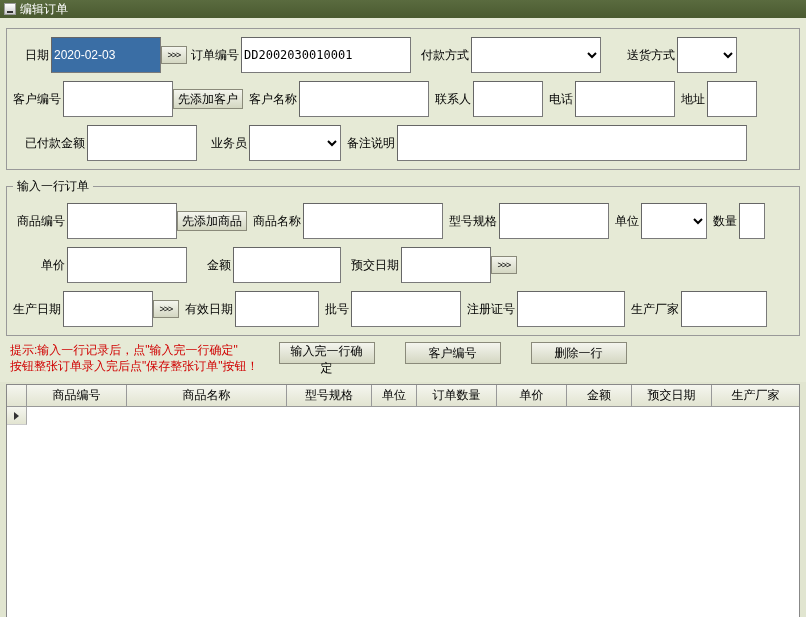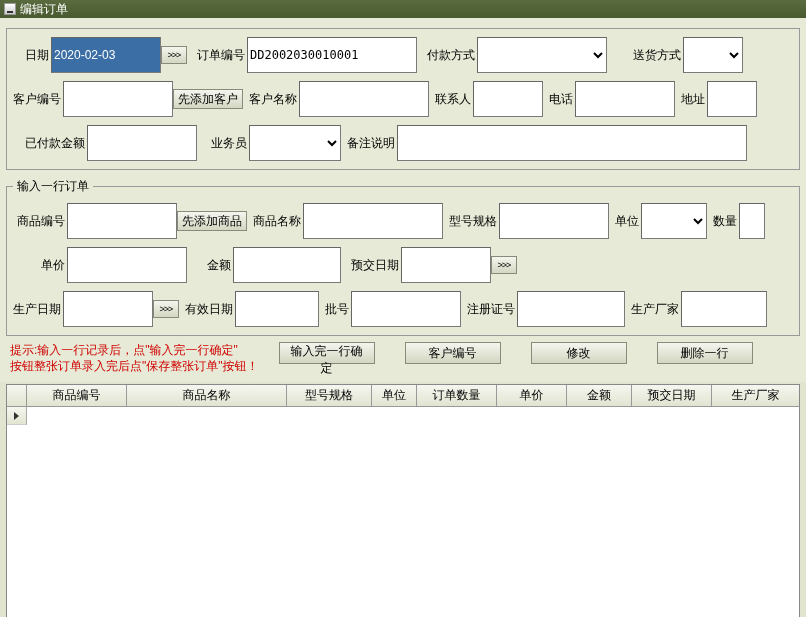--- a/index.html
+++ b/index.html
@@ -176,21 +176,21 @@
   <span>编辑订单</span>
 </div>
 
 <div class="form-area">
 
   <fieldset>
     <div class="row">
       <span class="lbl first">日期</span>
       <input class="txt date-sel" style="width: 110px;" value="2020-02-03">
       <button class="arrowbtn">&gt;&gt;&gt;</button>
-      <span class="lbl" style="margin-left:10px">订单编号</span>
+      <span class="lbl" style="margin-left:4px">订单编号</span>
       <input class="txt" style="width: 170px; font-family: monospace;" value="DD2002030010001">
       <span class="lbl" style="margin-left:10px">付款方式</span>
       <select class="combo" style="width:130px"></select>
       <span class="lbl" style="margin-left:26px">送货方式</span>
       <select class="combo" style="width:60px"></select>
     </div>
 
     <div class="row">
       <span class="lbl" style="margin-left:0">客户编号</span>
       <input class="txt" style="width: 110px;">
@@ -257,21 +257,20 @@
     </div>
   </fieldset>
 
   <div class="action-row">
     <div class="hint">
       <div>提示:输入一行记录后，点"输入完一行确定"</div>
       <div>按钮整张订单录入完后点"保存整张订单"按钮！</div>
     </div>
     <button class="btn" style="margin-left:20px">输入完一行确定</button>
     <button class="btn">客户编号</button>
-    <button class="btn">修改</button>
     <button class="btn">删除一行</button>
   </div>
 </div>
 
 <div class="grid">
   <div class="grid-header">
     <div class="gh" style="width:20px"></div>
     <div class="gh" style="width:100px">商品编号</div>
     <div class="gh" style="width:160px">商品名称</div>
     <div class="gh" style="width:85px">型号规格</div>

